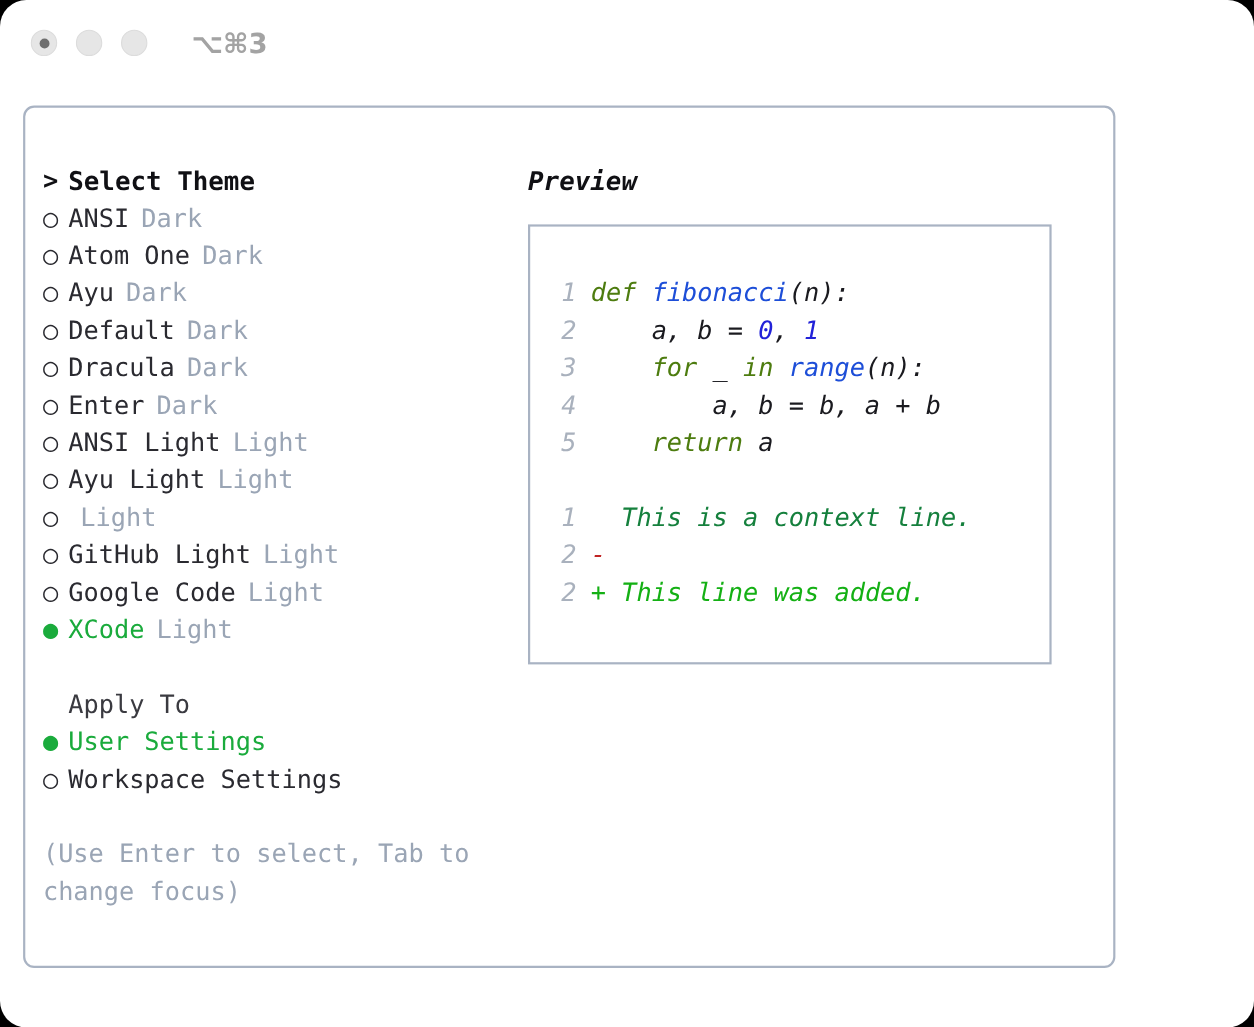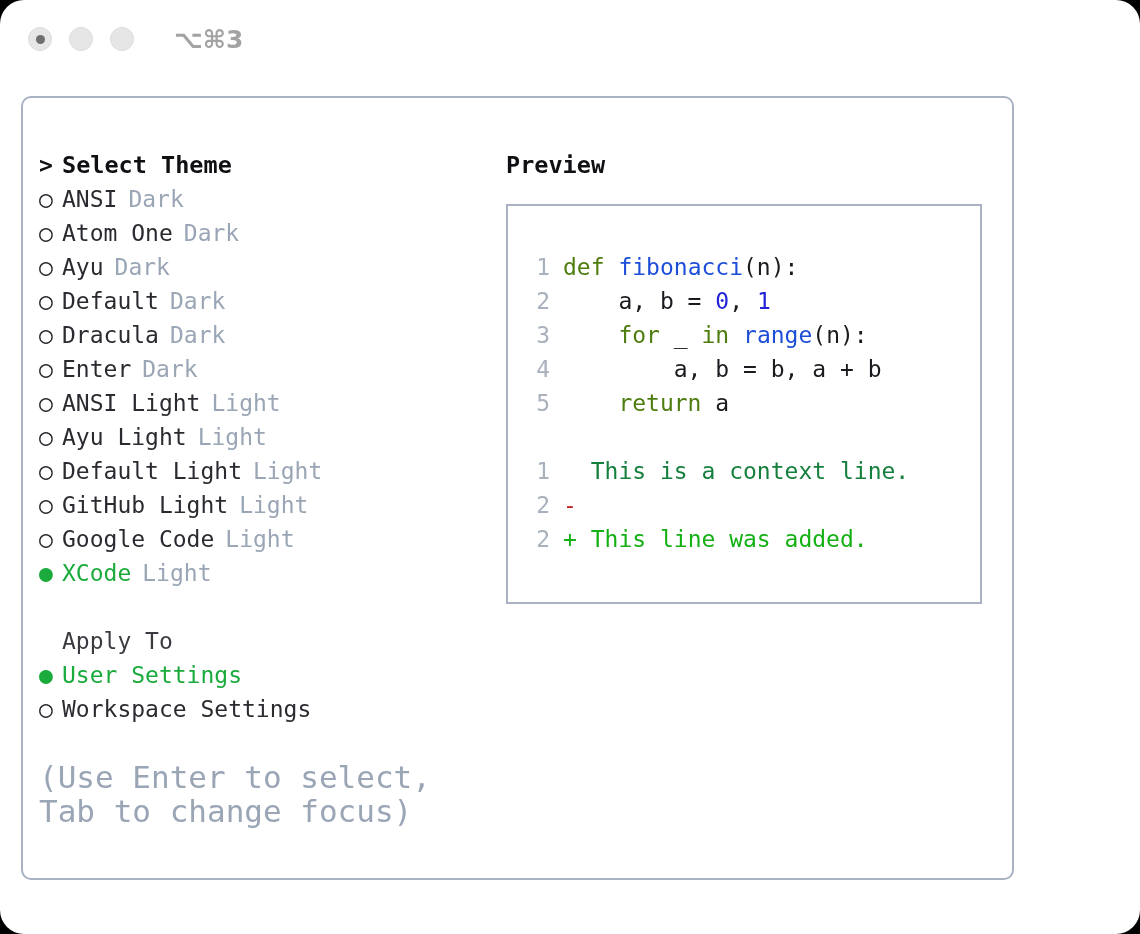--- a/index.html
+++ b/index.html
@@ -123,31 +123,32 @@
     margin-left: 11px;
   }
 
   .spacer-line { height: 34px; }
 
   #hint {
     position: absolute;
     left: 16px;
     top: 662px;
     width: 410px;
-    font-size: 31px;
+    font-size: 23px;
     line-height: 34px;
     color: #9aa5b5;
   }
 
   
   #right-col {
     position: absolute;
-    left: 483px;
+    left: 457px;
     top: 50px;
     width: 490px;
+    font-style: italic;
   }
   #preview-title {
     font-size: 23.5px;
     font-weight: bold;
     color: #101014;
     height: 34px;
     display: flex;
     align-items: center;
   }
   #preview-box {
@@ -213,21 +214,21 @@
       </div>
       <div id="theme-items">
           <div class="line"><span class="marker radio-off">○</span><span class="item-label">ANSI</span><span class="badge">Dark</span></div>
           <div class="line"><span class="marker radio-off">○</span><span class="item-label">Atom One</span><span class="badge">Dark</span></div>
           <div class="line"><span class="marker radio-off">○</span><span class="item-label">Ayu</span><span class="badge">Dark</span></div>
           <div class="line"><span class="marker radio-off">○</span><span class="item-label">Default</span><span class="badge">Dark</span></div>
           <div class="line"><span class="marker radio-off">○</span><span class="item-label">Dracula</span><span class="badge">Dark</span></div>
           <div class="line"><span class="marker radio-off">○</span><span class="item-label">Enter</span><span class="badge">Dark</span></div>
           <div class="line"><span class="marker radio-off">○</span><span class="item-label">ANSI Light</span><span class="badge">Light</span></div>
           <div class="line"><span class="marker radio-off">○</span><span class="item-label">Ayu Light</span><span class="badge">Light</span></div>
-          <div class="line"><span class="marker radio-off">○</span><span class="item-label">Default Light</span><span class="badge">Light</span></div>
+          <div class="line"><span class="marker radio-off">○</span><span class="badge">Light</span></div>
           <div class="line"><span class="marker radio-off">○</span><span class="item-label">GitHub Light</span><span class="badge">Light</span></div>
           <div class="line"><span class="marker radio-off">○</span><span class="item-label">Google Code</span><span class="badge">Light</span></div>
           <div class="line"><span class="marker radio-on">●</span><span class="item-label selected">XCode</span><span class="badge">Light</span></div>
         </div>
 
       <div class="spacer-line"></div>
 
       <div class="line">
         <span class="marker blank">·</span><span>Apply To</span>
       </div>

